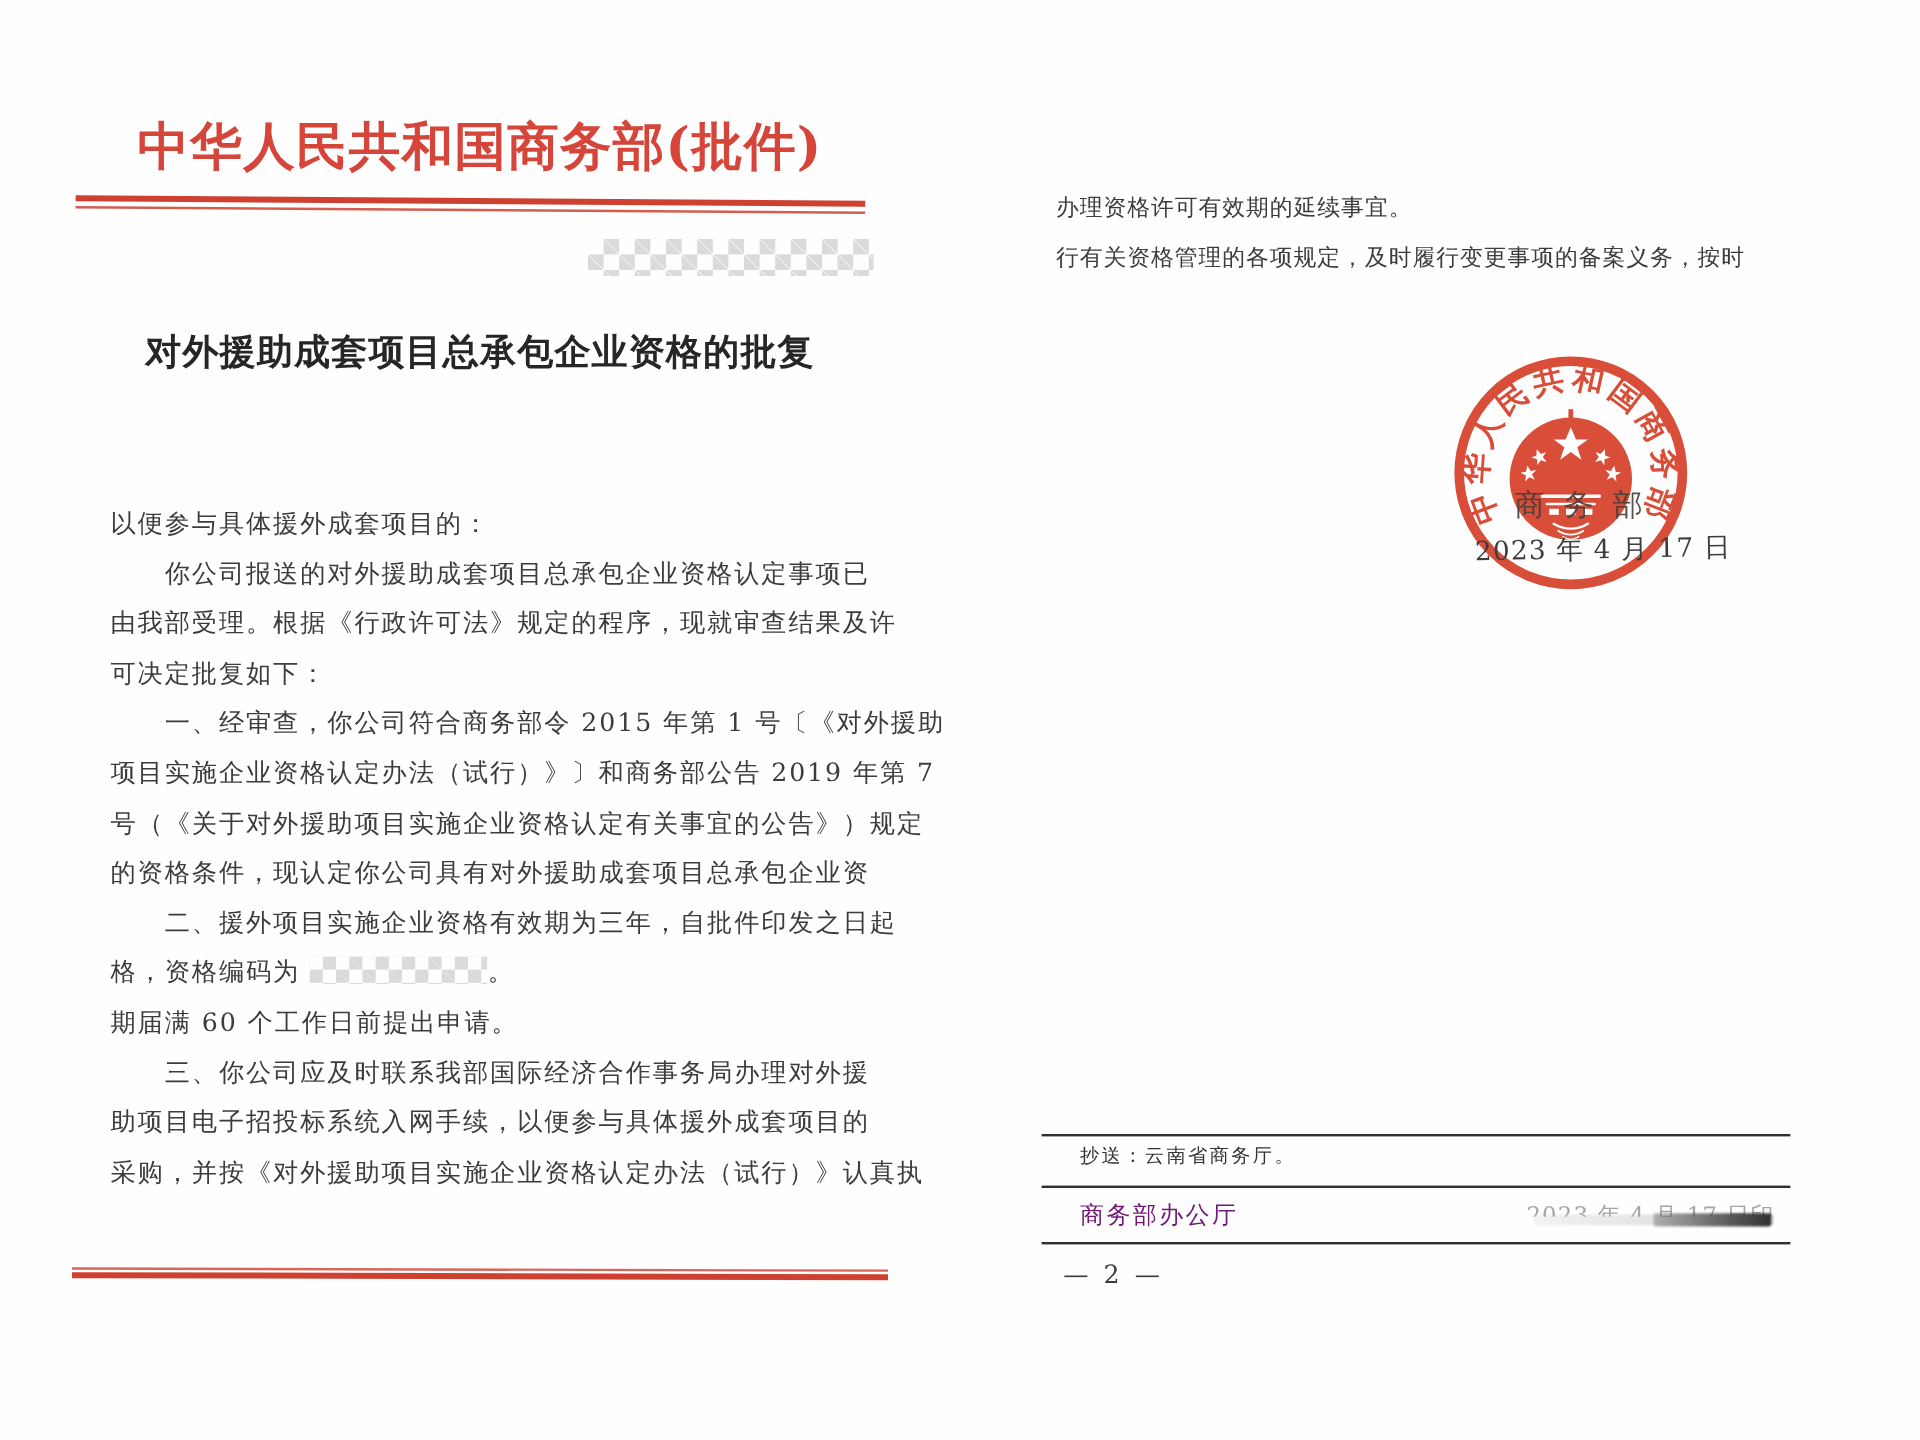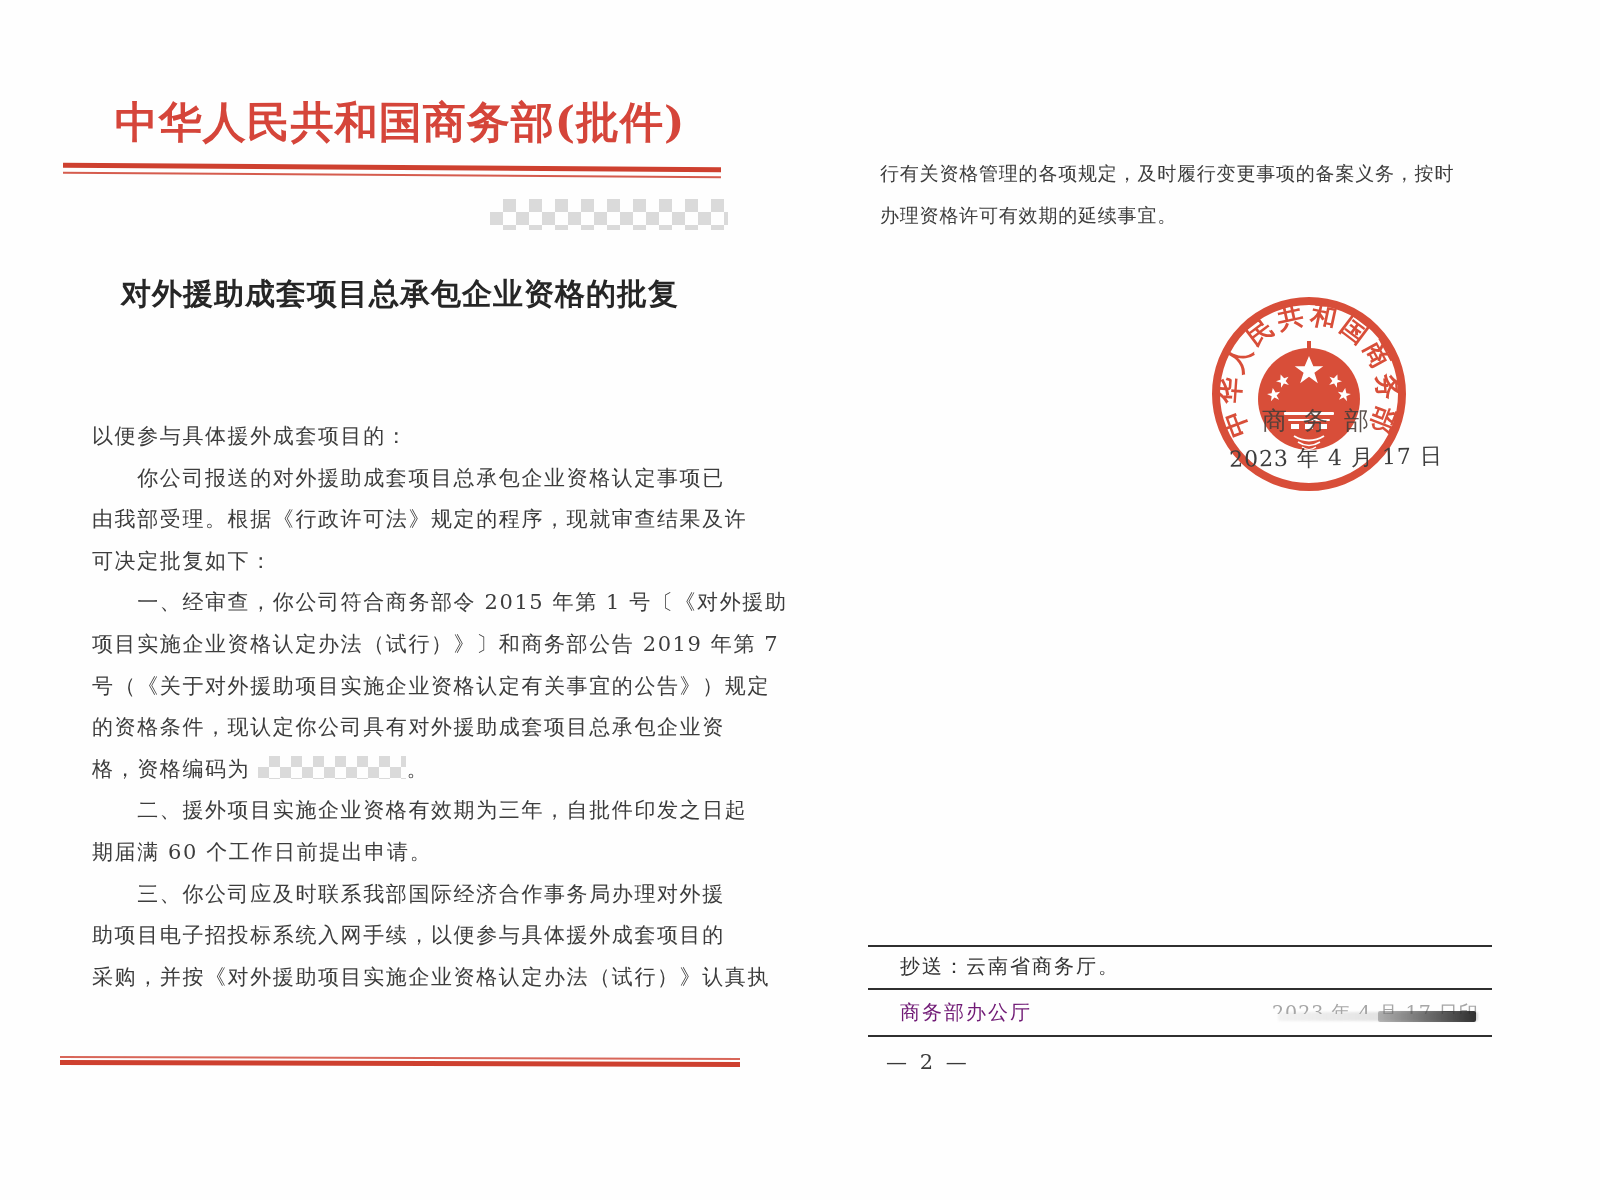--- a/index.html
+++ b/index.html
@@ -74,21 +74,21 @@
     font-family:"DejaVu Serif","Liberation Serif",serif;
     font-size:22px; letter-spacing:1px; color:#3d3d3d;
     transform:rotate(-1deg); white-space:nowrap;
   }
 
   .footer-rule { position:absolute; left:868px; width:624px; height:2px; background:#2f2f2f; }
   .fr1 { top:945px; } .fr2 { top:988px; } .fr3 { top:1035px; }
   .cc-line {
     position:absolute; left:900px; top:953px;
     font-family:Liberation Mono, monospace;
-    font-size:20px; letter-spacing:2px; color:#333333; white-space:nowrap;
+    font-size:16px; letter-spacing:2px; color:#333333; white-space:nowrap;
   }
   .issuer-line {
     position:absolute; left:900px; top:999px;
     font-family:"DejaVu Serif","Liberation Serif",serif;
     font-size:20px; letter-spacing:2px; color:#701a75; white-space:nowrap;
   }
   .issue-date-faint {
     position:absolute; left:1272px; top:1000px; width:208px; height:14px;
     overflow:hidden;
     font-family:"DejaVu Serif","Liberation Serif",serif;
@@ -133,41 +133,41 @@
 
     <div class="body-left">
       <div>以便参与具体援外成套项目的：</div>
       <div>　　你公司报送的对外援助成套项目总承包企业资格认定事项已</div>
       <div>由我部受理。根据《行政许可法》规定的程序，现就审查结果及许</div>
       <div>可决定批复如下：</div>
       <div>　　一、经审查，你公司符合商务部令 2015 年第 1 号〔《对外援助</div>
       <div>项目实施企业资格认定办法（试行）》〕和商务部公告 2019 年第 7</div>
       <div>号（《关于对外援助项目实施企业资格认定有关事宜的公告》）规定</div>
       <div>的资格条件，现认定你公司具有对外援助成套项目总承包企业资</div>
+      <div>　　二、援外项目实施企业资格有效期为三年，自批件印发之日起</div>
       <div>
         <span>格，资格编码为 </span><span class="redact-inline checker"></span><span>。</span>
       </div>
-      <div>　　二、援外项目实施企业资格有效期为三年，自批件印发之日起</div>
       <div>期届满 60 个工作日前提出申请。</div>
       <div>　　三、你公司应及时联系我部国际经济合作事务局办理对外援</div>
       <div>助项目电子招投标系统入网手续，以便参与具体援外成套项目的</div>
       <div>采购，并按《对外援助项目实施企业资格认定办法（试行）》认真执</div>
     </div>
 
     <div class="rule-bottom">
       <div class="thin"></div>
       <div class="thick"></div>
     </div>
   </div>
 
   <div>
 
     <div class="body-right">
+      <div>办理资格许可有效期的延续事宜。</div>
       <div>行有关资格管理的各项规定，及时履行变更事项的备案义务，按时</div>
-      <div>办理资格许可有效期的延续事宜。</div>
     </div>
 
     <svg class="seal-svg" width="230" height="230" viewBox="0 0 230 230">
       <defs>
         <path id="sealArc" d="M 59.4 158 A 70 70 0 1 1 166.6 158" fill="none"></path>
         <polygon id="star" points="0,-10 2.9,-3.1 9.5,-3.1 3.6,1.2 5.9,8.1 0,3.8 -5.9,8.1 -3.6,1.2 -9.5,-3.1 -2.9,-3.1"></polygon>
       </defs>
       <circle cx="113" cy="113" r="93" fill="none" stroke="#d7452f" stroke-width="8"></circle>
       <text font-size="26" font-weight="bold" fill="#d7452f" letter-spacing="4" font-family="DejaVu Serif, Liberation Serif, serif">
         <textPath href="#sealArc" startOffset="50%" text-anchor="middle">中华人民共和国商务部</textPath>

